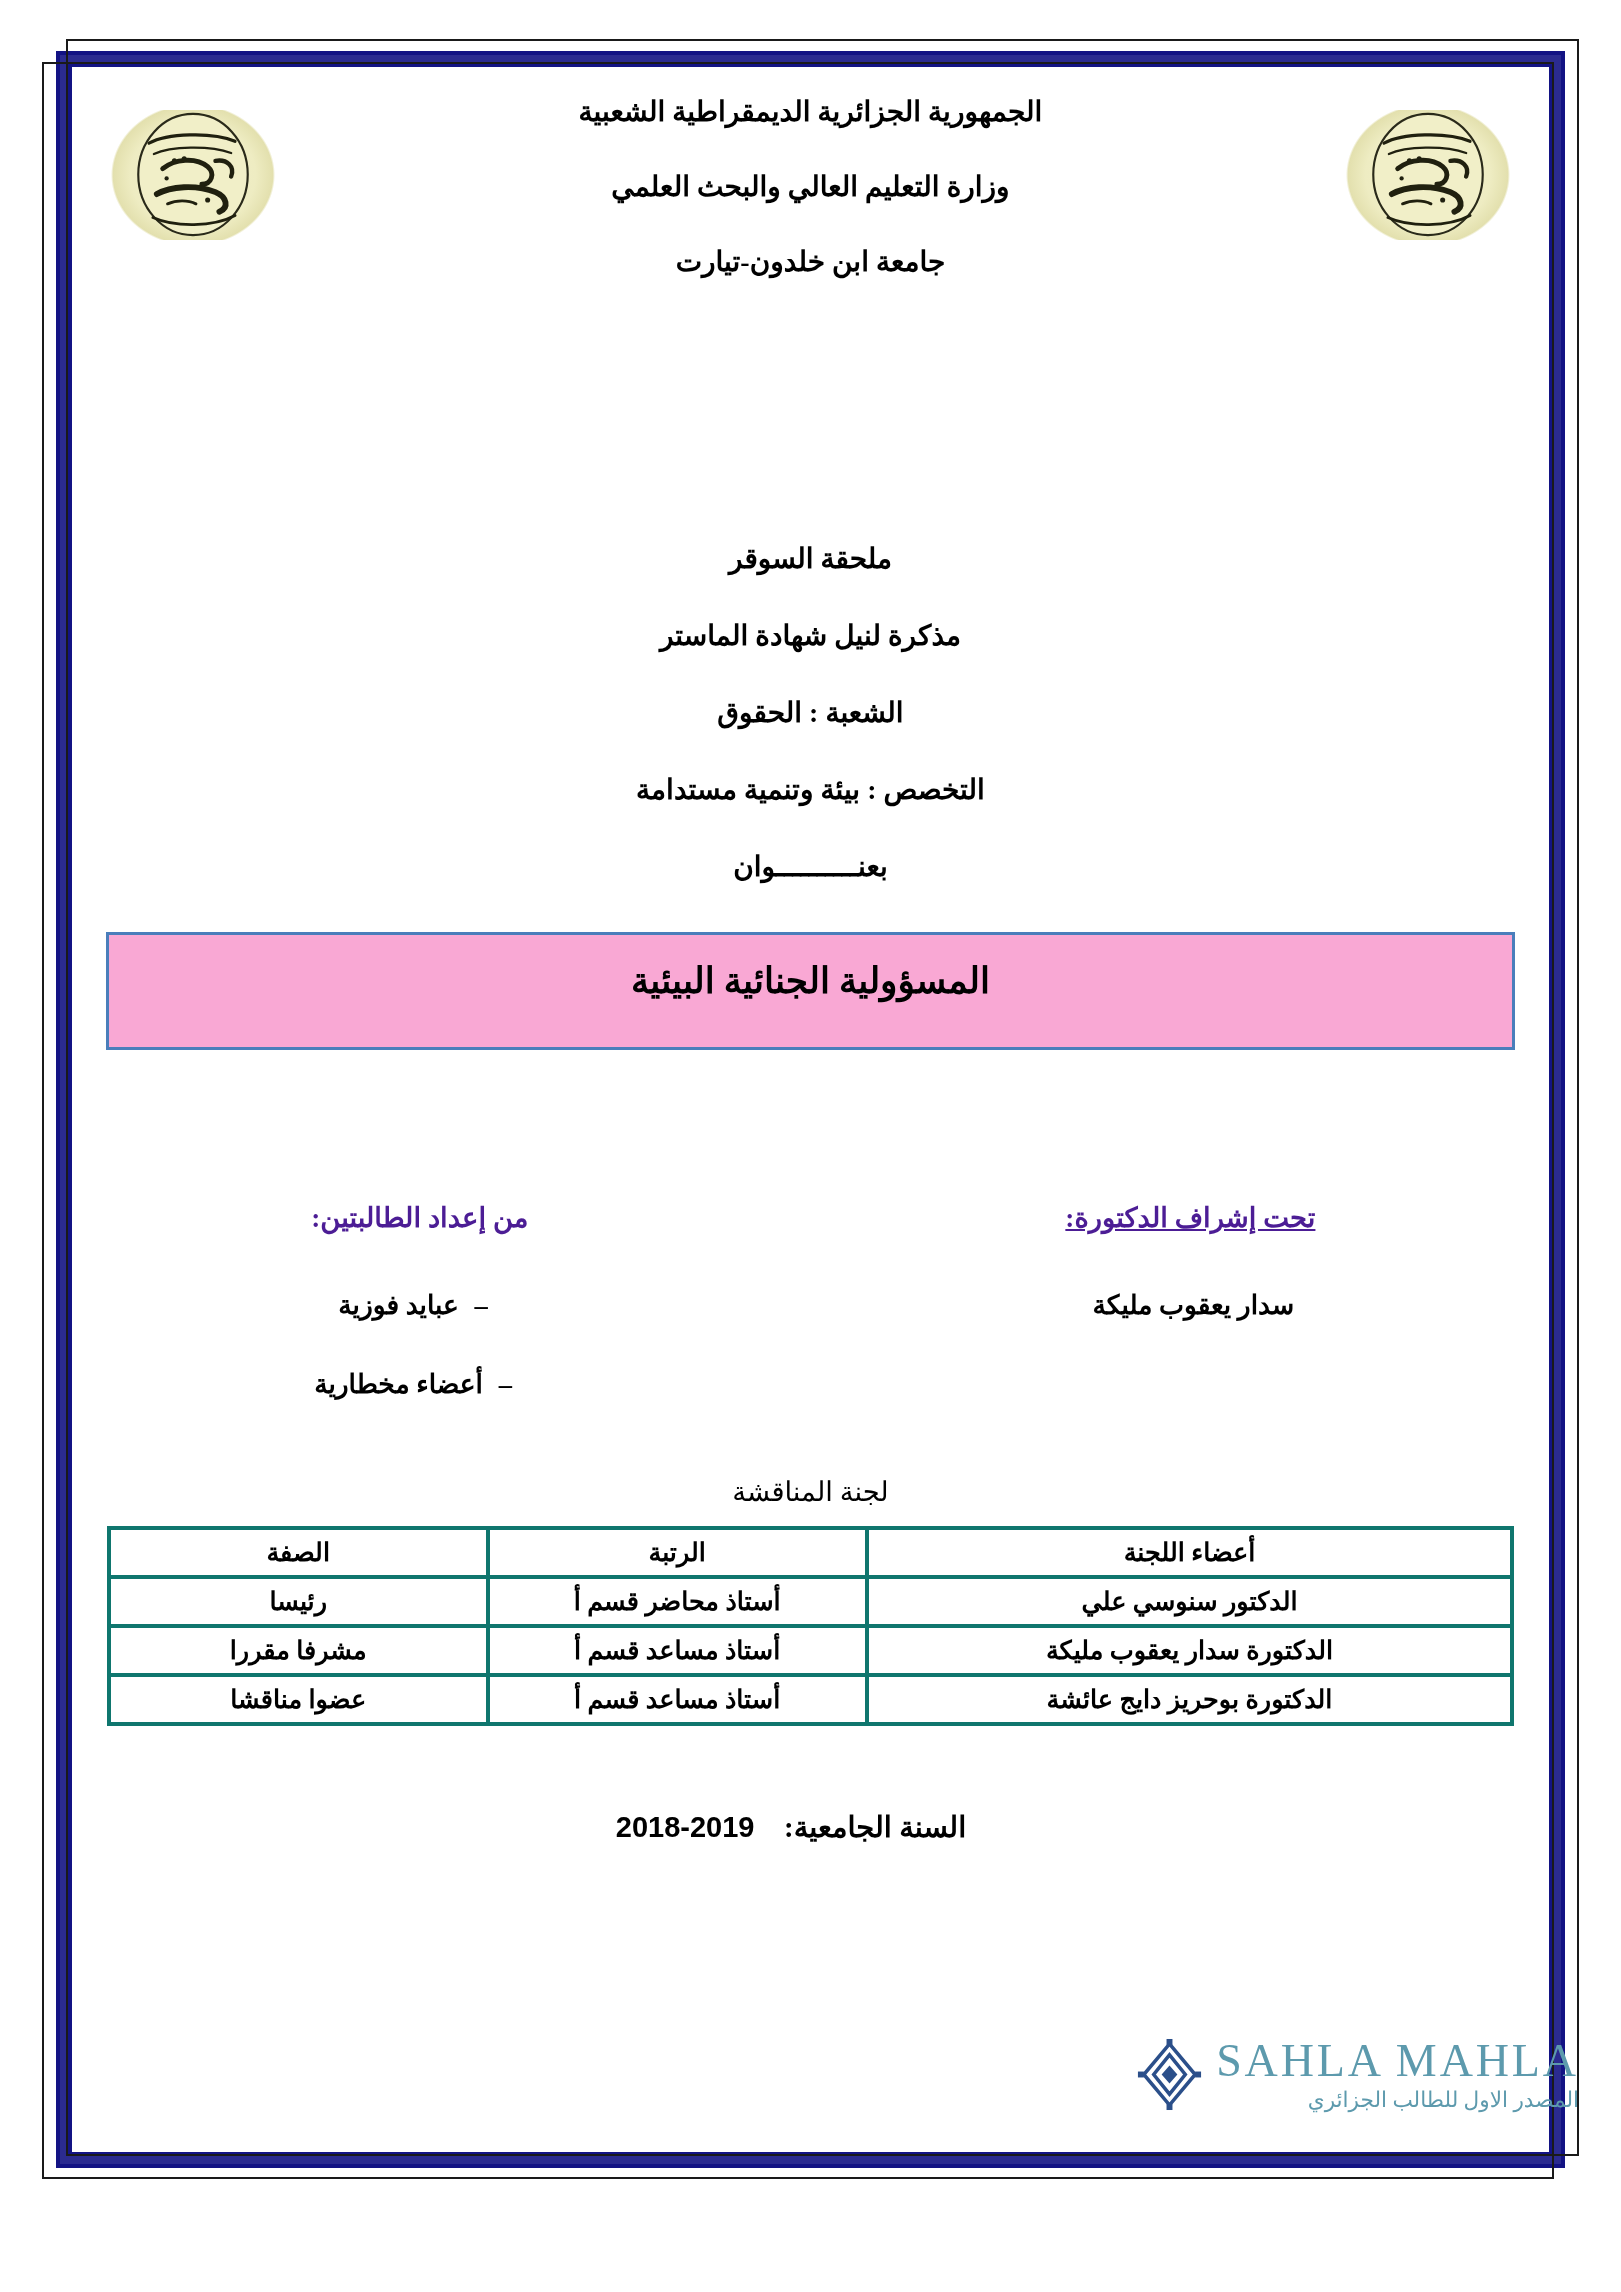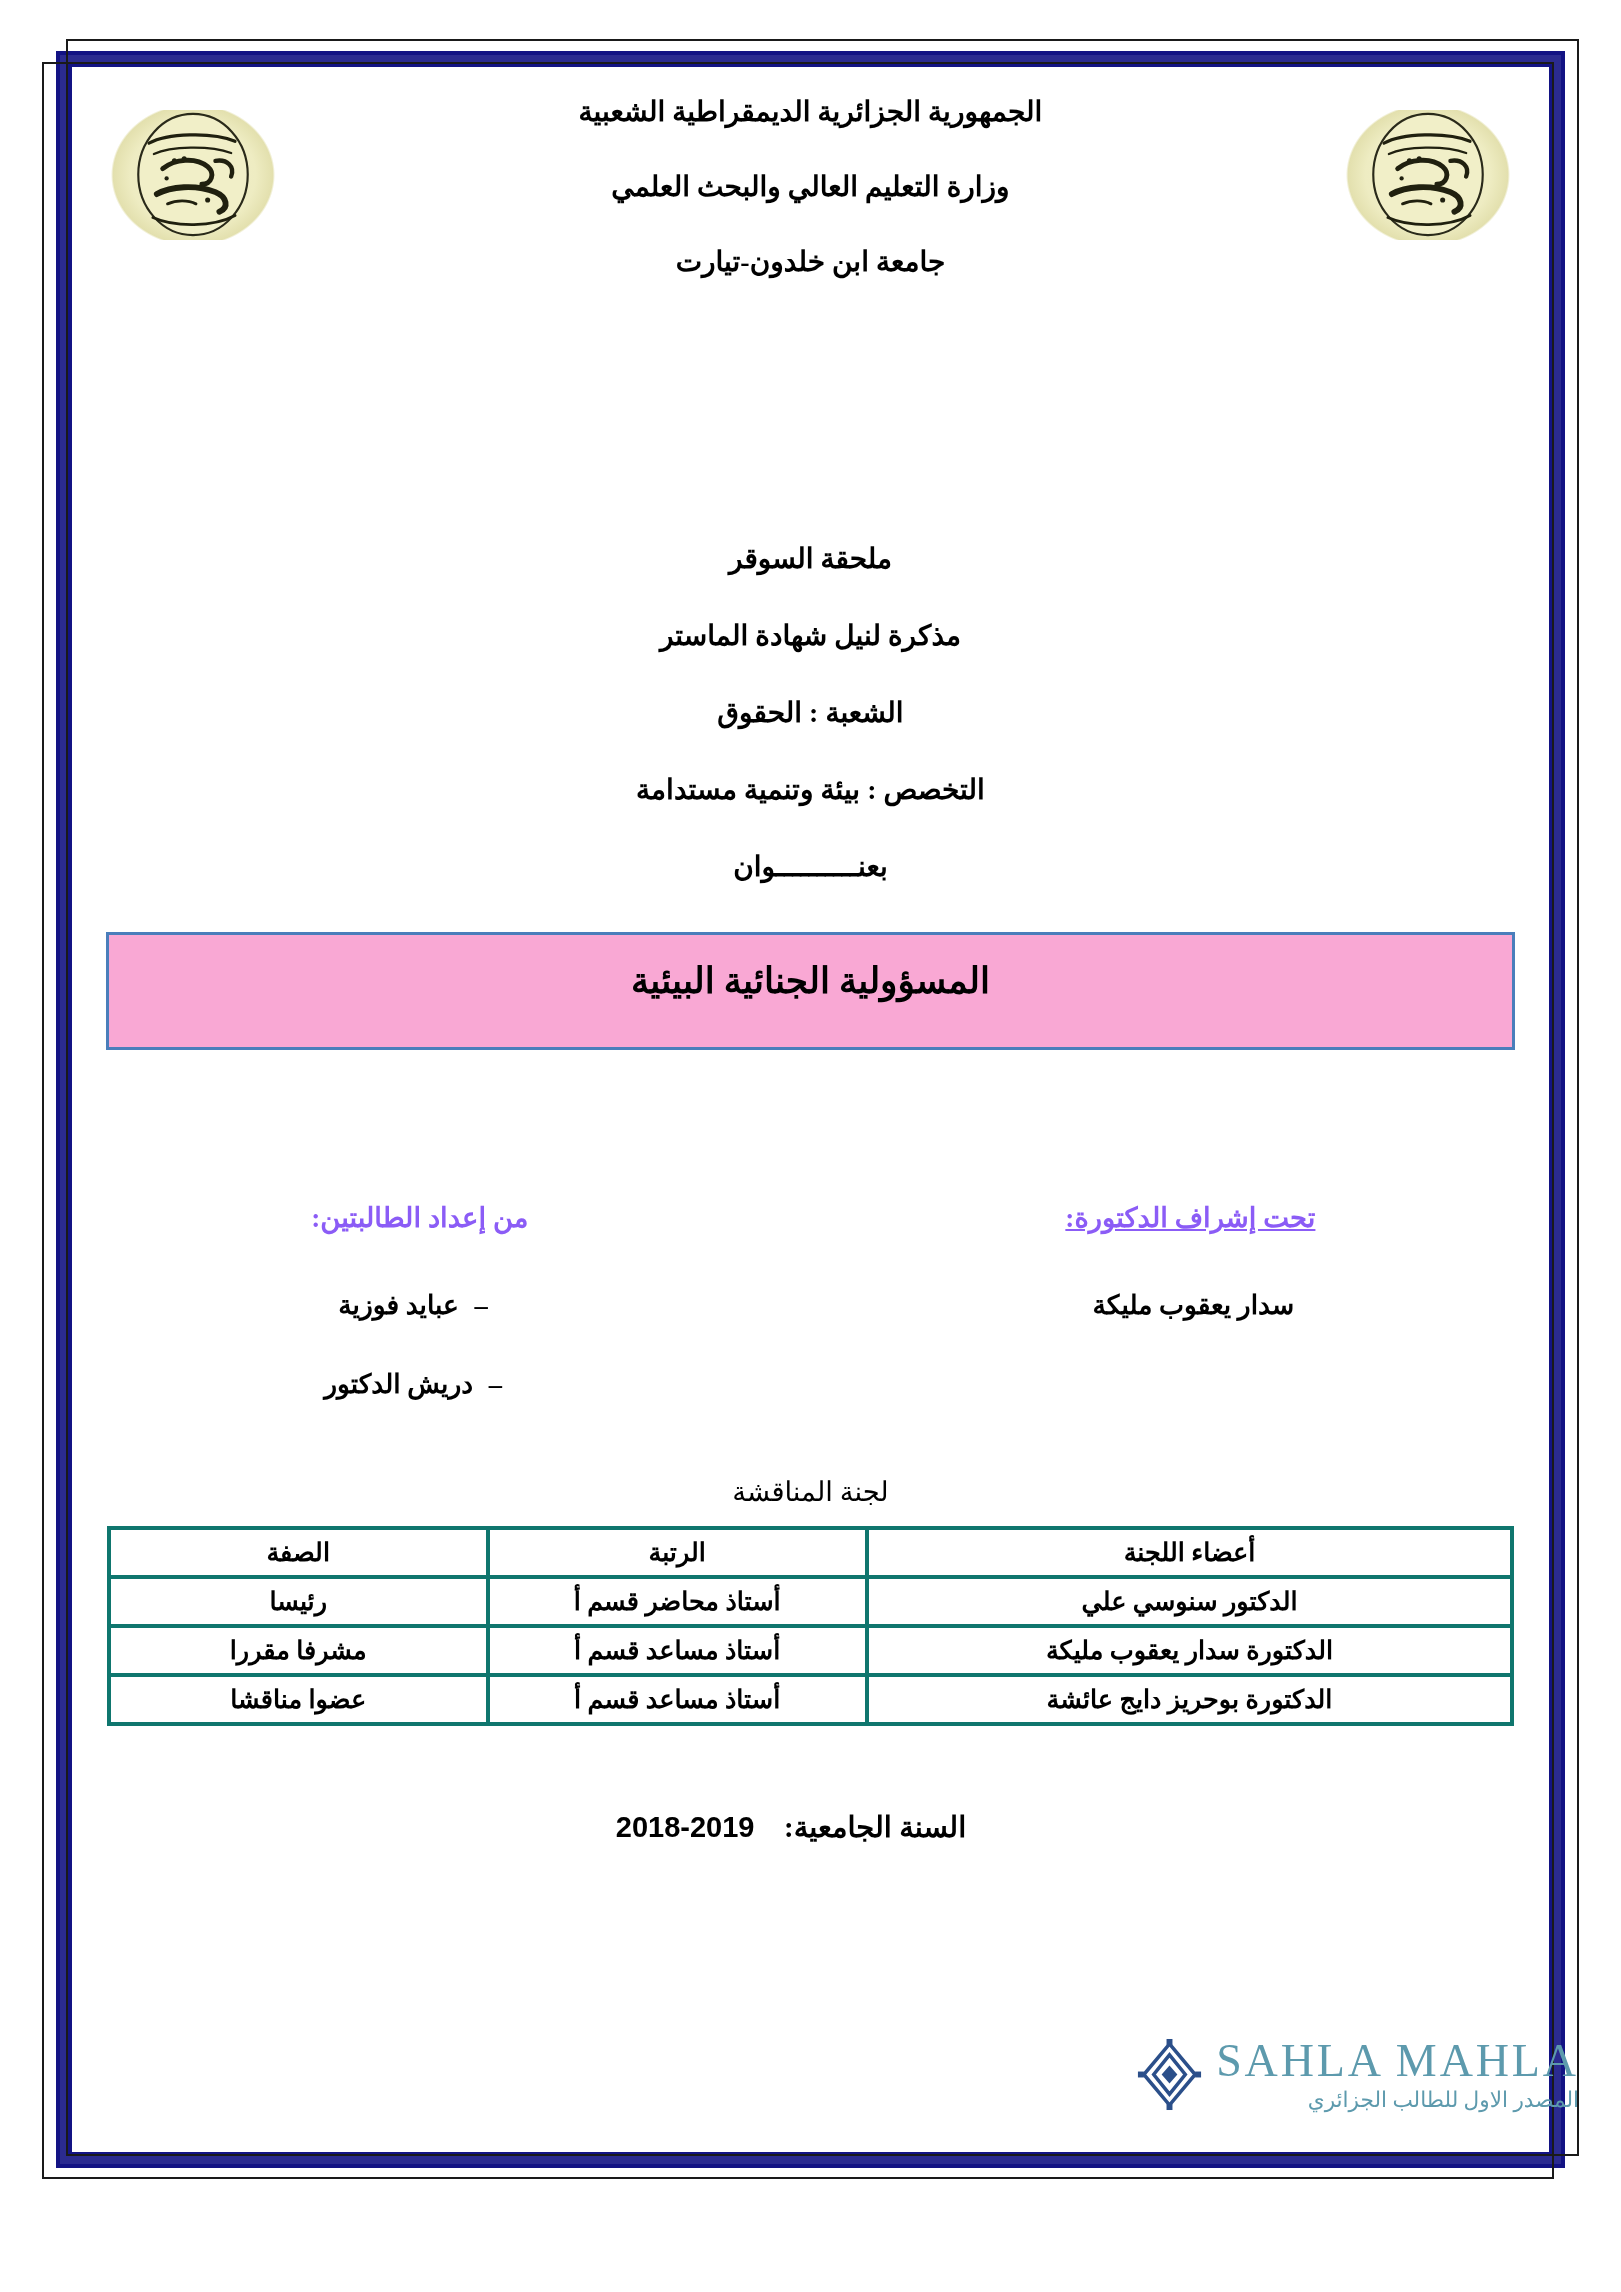--- a/index.html
+++ b/index.html
@@ -162,21 +162,21 @@
     padding: 0 17.6px;
   }
   .people-col { width: 46%; }
   .people-col.left  { text-align: center; }
   .people-col.right { text-align: center; }
 
   .people-head {
     font-family: "Liberation Serif", "DejaVu Serif", serif;
     font-weight: bold;
     font-size: 27.4px;
-    color: #8b5cf6;
+    color: #4c1d95;
     margin: 0 0 55px 0;
   }
   .people-name {
     font-family: "Liberation Serif", "DejaVu Serif", serif;
     font-weight: bold;
     font-size: 26.5px;
     color: #000;
     margin: 0 0 47px 0;
   }
   .people-col.right .people-head { margin-right: 25.5px; }
@@ -352,21 +352,21 @@
         <p class="people-head">تحت إشراف الدكتورة:</p>
         <p class="people-name">سدار يعقوب مليكة</p>
       </div>
 
       <div class="people-col right">
         <p class="people-head">من إعداد الطالبتين:</p>
         <p class="people-name">
           <span class="dash">–</span><span>عبايد فوزية</span>
         </p>
         <p class="people-name">
-          <span class="dash">–</span><span>دريش الدكتور</span>
+          <span class="dash">–</span><span>أعضاء مخطارية</span>
         </p>
       </div>
 
     </div>
 
     <p class="committee-title">لجنة المناقشة</p>
 
     <table class="committee">
       <colgroup>
         <col class="c-member">

